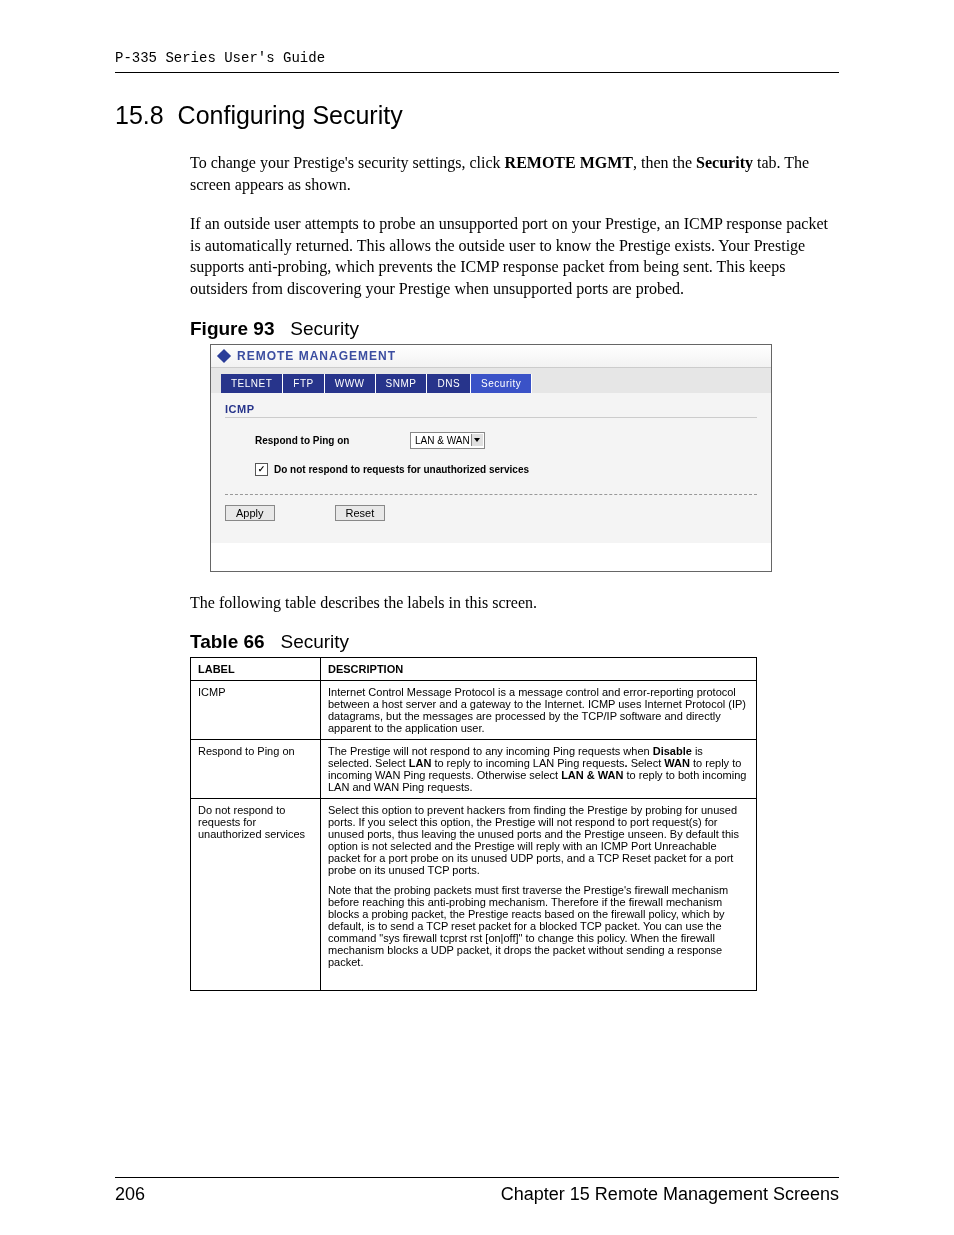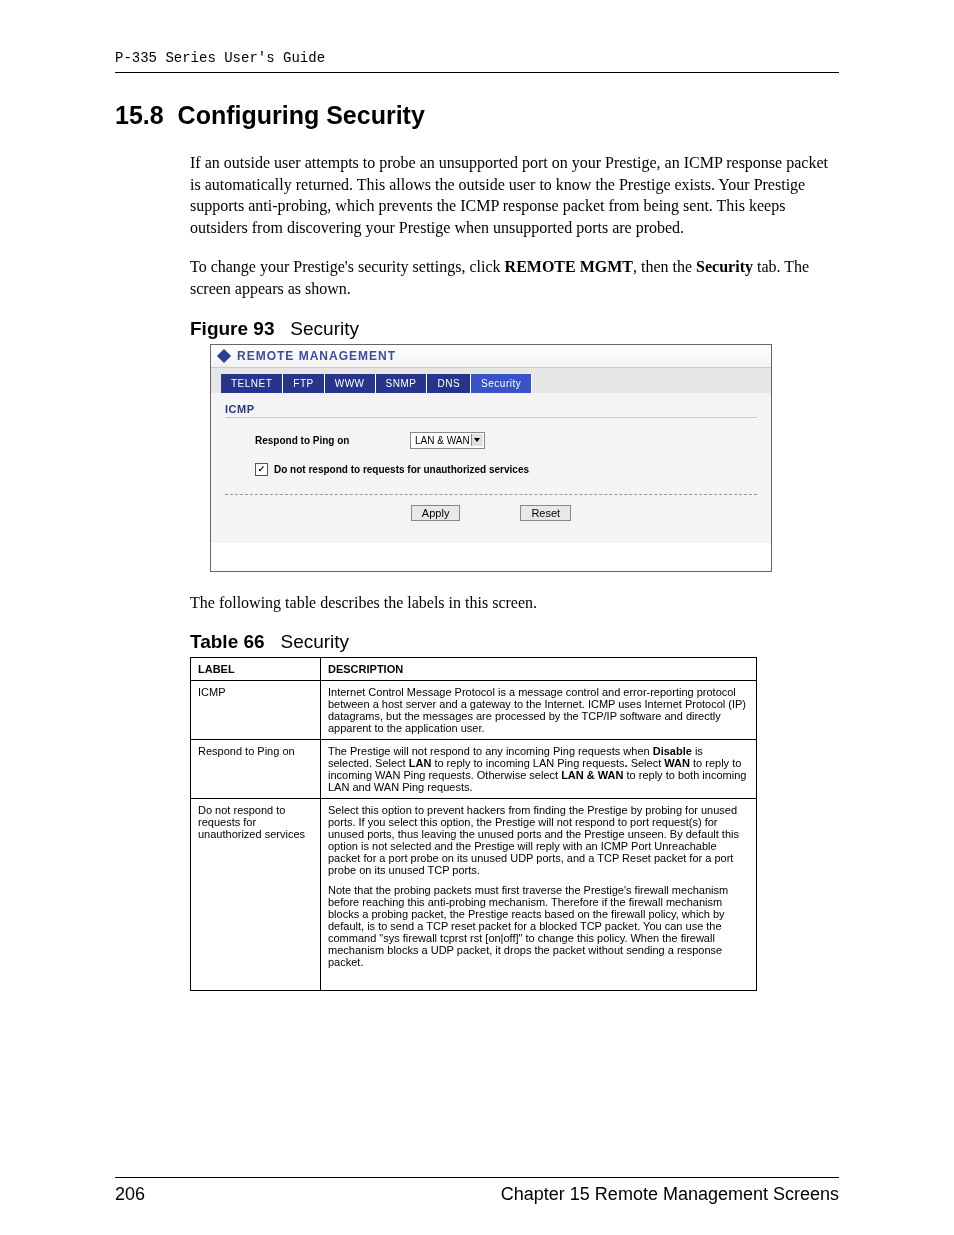--- a/index.html
+++ b/index.html
@@ -18,21 +18,21 @@
   }
   .top-line {
     border-bottom: 1px solid #000;
     padding-bottom: 6px;
     margin-bottom: 28px;
     font-family: Liberation Mono, monospace;
     font-size: 14px;
   }
   h2.section-heading {
     font-family: Arial, Helvetica, sans-serif;
-    font-weight: bold;
+    font-weight: normal;
     font-size: 25px;
     margin: 0 0 22px 0;
   }
   .body-text {
     font-size: 16px;
     line-height: 1.35;
     margin: 0 0 18px 75px;
   }
   .caption {
     font-family: Arial, Helvetica, sans-serif;
@@ -158,21 +158,21 @@
     justify-content: center;
     font-size: 9px;
     line-height: 9px;
   }
   .dashed-line {
     border-top: 1px dashed #999;
     margin: 0 0 10px 0;
   }
   .btn-row {
     display: flex;
-    justify-content: center;
+    justify-content: flex-start;
     gap: 60px;
   }
   .os-btn {
     font-size: 11px;
     font-family: Arial, sans-serif;
     background: #e8e8e8;
     border: 1px solid #888;
     padding: 1px 10px;
     cursor: pointer;
   }
@@ -218,25 +218,25 @@
 <div class="page">
 
   <div class="top-line">
     <span>P-335 Series User's Guide</span>
   </div>
 
   <h2 class="section-heading">
     <span>15.8</span>&nbsp;&nbsp;<span>Configuring Security</span>
   </h2>
 
-  <p class="body-text">If an outside user attempts to probe an unsupported port on your Prestige, an ICMP response packet is automatically returned.  This allows the outside user to know the Prestige exists. Your Prestige supports anti-probing, which prevents the ICMP response packet from being sent. This keeps outsiders from discovering your Prestige when unsupported ports are probed.</p>
-
   <p class="body-text">
     <span>To change your Prestige's security settings, click </span><b>REMOTE MGMT</b><span>, then the </span><b>Security</b><span> tab. The screen appears as shown.</span>
   </p>
+
+  <p class="body-text">If an outside user attempts to probe an unsupported port on your Prestige, an ICMP response packet is automatically returned.  This allows the outside user to know the Prestige exists. Your Prestige supports anti-probing, which prevents the ICMP response packet from being sent. This keeps outsiders from discovering your Prestige when unsupported ports are probed.</p>
 
   <div class="caption">
     <b>Figure 93</b>&nbsp;&nbsp;&nbsp;<span>Security</span>
   </div>
 
   <div class="figure-frame">
     <div class="rm-header">
       <span class="diamond"></span>
       <span>REMOTE MANAGEMENT</span>
     </div>

